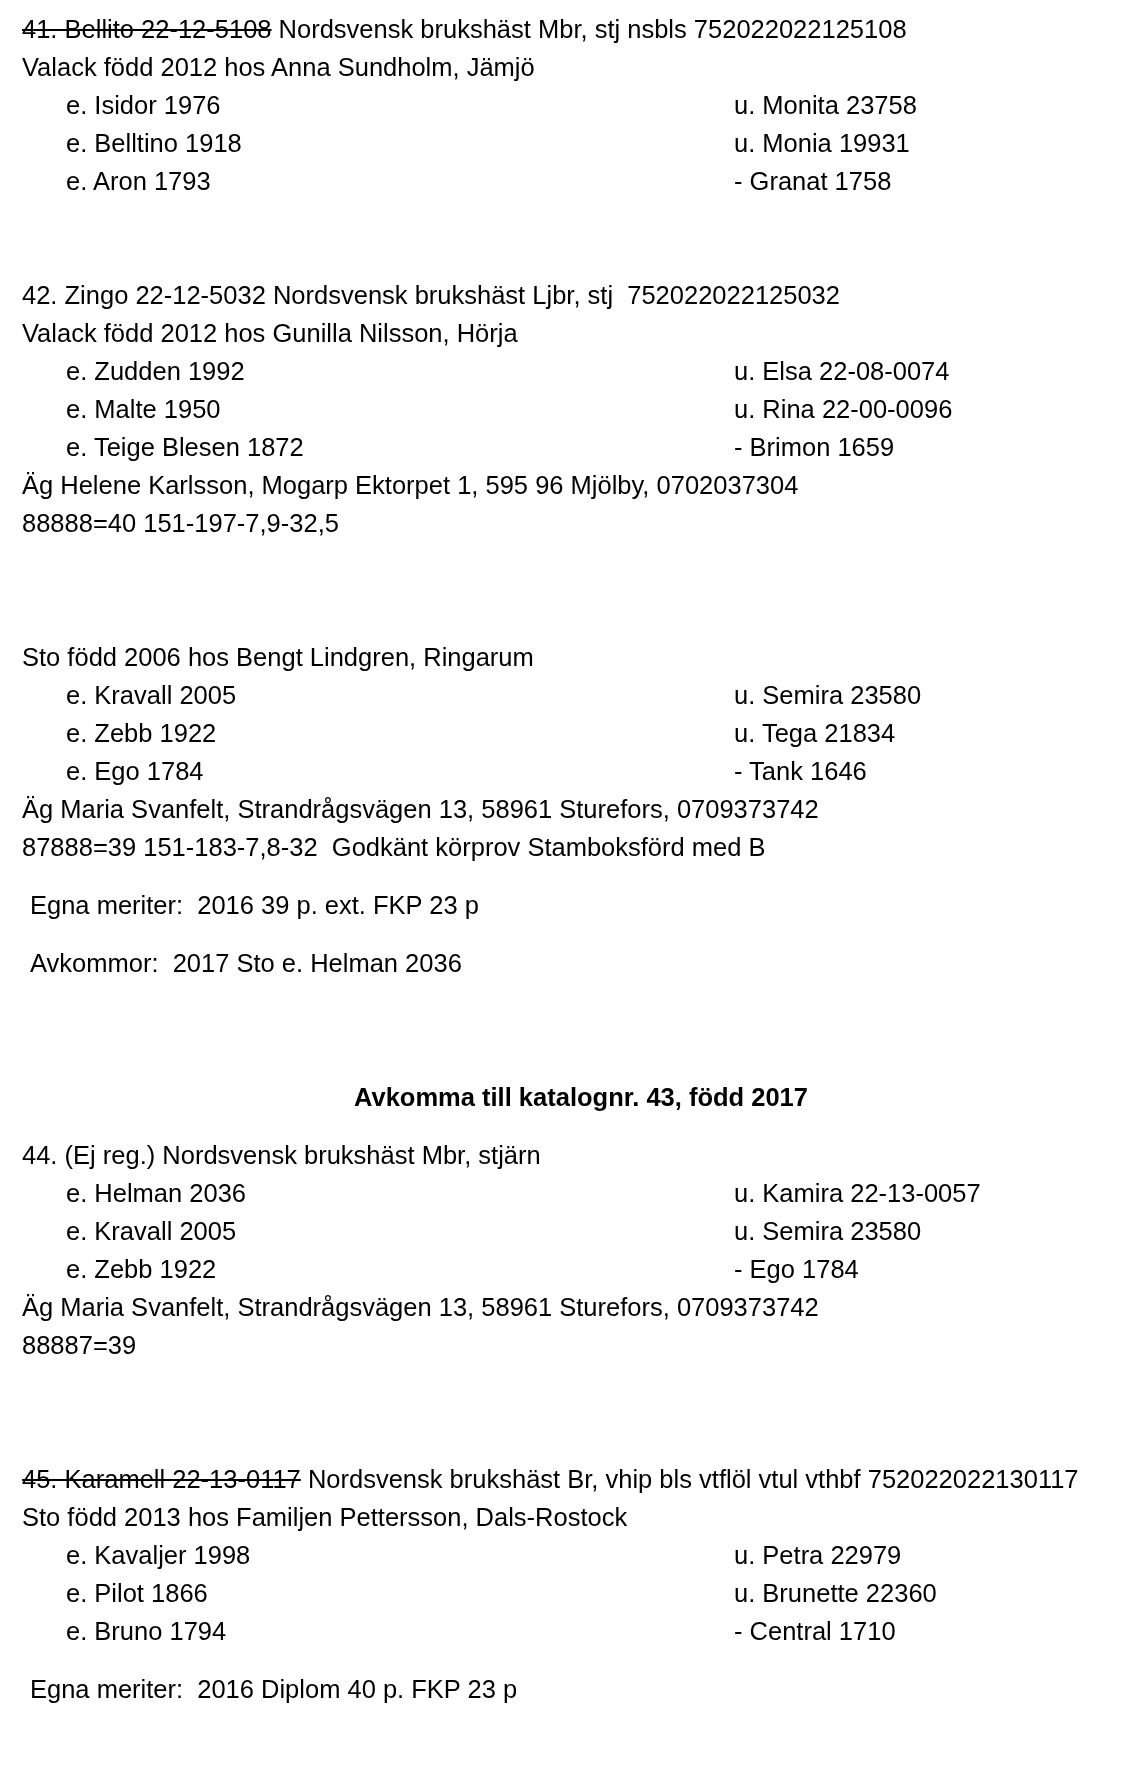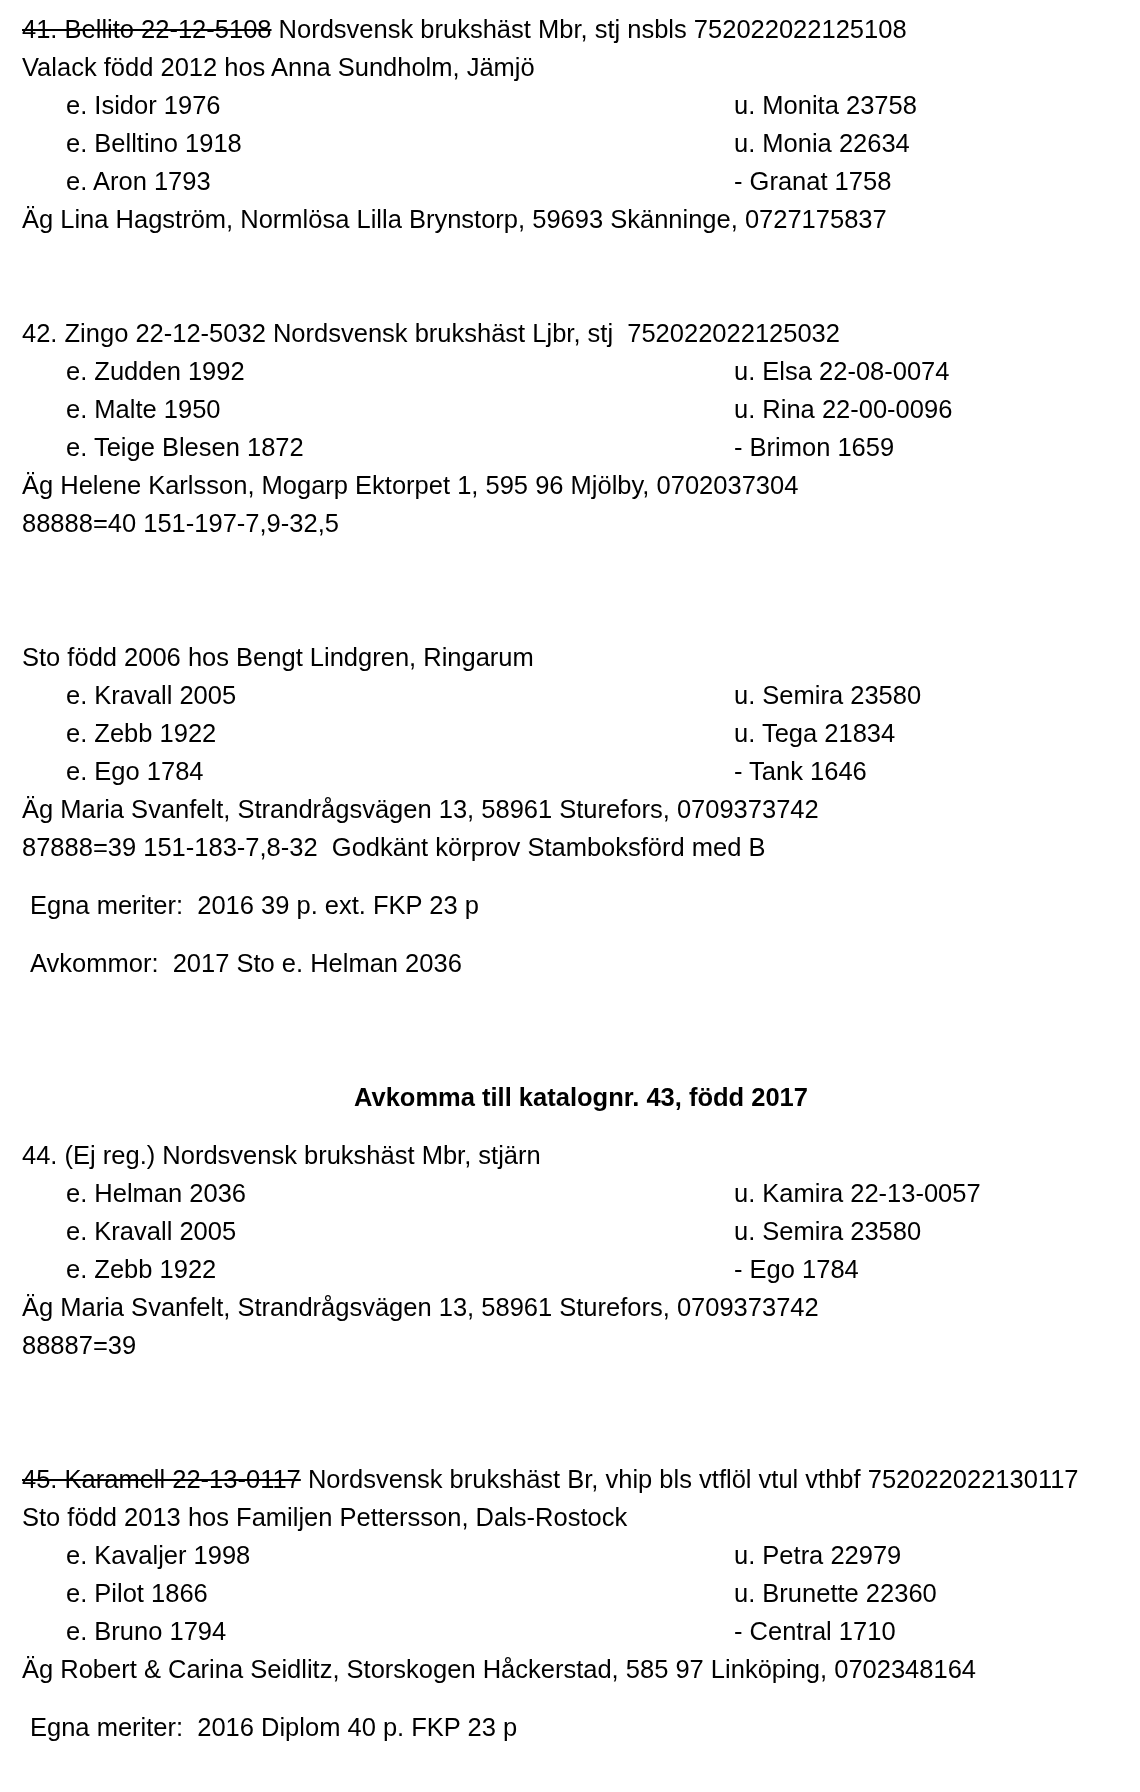--- a/index.html
+++ b/index.html
@@ -64,29 +64,29 @@
 </style>
 </head>
 <body>
 
 <div class="page">
 
   <div class="entry">
     <div class="line"><span class="strike">41. Bellito 22-12-5108</span><span> Nordsvensk brukshäst Mbr, stj nsbls 752022022125108</span></div>
     <div class="line">Valack född 2012 hos Anna Sundholm, Jämjö</div>
     <div class="line two-col"><span class="col-left">e. Isidor 1976</span><span class="col-right">u. Monita 23758</span></div>
-    <div class="line two-col"><span class="col-left">e. Belltino 1918</span><span class="col-right">u. Monia 22634</span></div>
+    <div class="line two-col"><span class="col-left">e. Belltino 1918</span><span class="col-right">u. Monia 19931</span></div>
     <div class="line two-col"><span class="col-left">e. Aron 1793</span><span class="col-right">- Granat 1758</span></div>
-    <div class="line">Äg Lina Hagström, Normlösa Lilla Brynstorp, 59693 Skänninge, 0727175837</div>
   </div>
 
   <div class="gap-xl"></div>
 
   <div class="entry">
     <div class="line">42. Zingo 22-12-5032 Nordsvensk brukshäst Ljbr, stj  752022022125032</div>
+    <div class="line">Valack född 2012 hos Gunilla Nilsson, Hörja</div>
     <div class="line two-col"><span class="col-left">e. Zudden 1992</span><span class="col-right">u. Elsa 22-08-0074</span></div>
     <div class="line two-col"><span class="col-left">e. Malte 1950</span><span class="col-right">u. Rina 22-00-0096</span></div>
     <div class="line two-col"><span class="col-left">e. Teige Blesen 1872</span><span class="col-right">- Brimon 1659</span></div>
     <div class="line">Äg Helene Karlsson, Mogarp Ektorpet 1, 595 96 Mjölby, 0702037304</div>
     <div class="line">88888=40 151-197-7,9-32,5</div>
   </div>
 
   <div class="gap-xxl"></div>
 
   <div class="entry">
@@ -120,18 +120,17 @@
   </div>
 
   <div class="gap-xxl"></div>
 
   <div class="entry">
     <div class="line"><span class="strike">45. Karamell 22-13-0117</span><span> Nordsvensk brukshäst Br, vhip bls vtflöl vtul vthbf 752022022130117</span></div>
     <div class="line">Sto född 2013 hos Familjen Pettersson, Dals-Rostock</div>
     <div class="line two-col"><span class="col-left">e. Kavaljer 1998</span><span class="col-right">u. Petra 22979</span></div>
     <div class="line two-col"><span class="col-left">e. Pilot 1866</span><span class="col-right">u. Brunette 22360</span></div>
     <div class="line two-col"><span class="col-left">e. Bruno 1794</span><span class="col-right">- Central 1710</span></div>
-    <div class="line">Äg Robert &amp; Carina Seidlitz, Storskogen Håckerstad, 585 97 Linköping, 0702348164</div>
     <div class="gap-sm"></div>
     <div class="line indent-note">Egna meriter:  2016 Diplom 40 p. FKP 23 p</div>
   </div>
 
 </div>
 
 </body></html>

